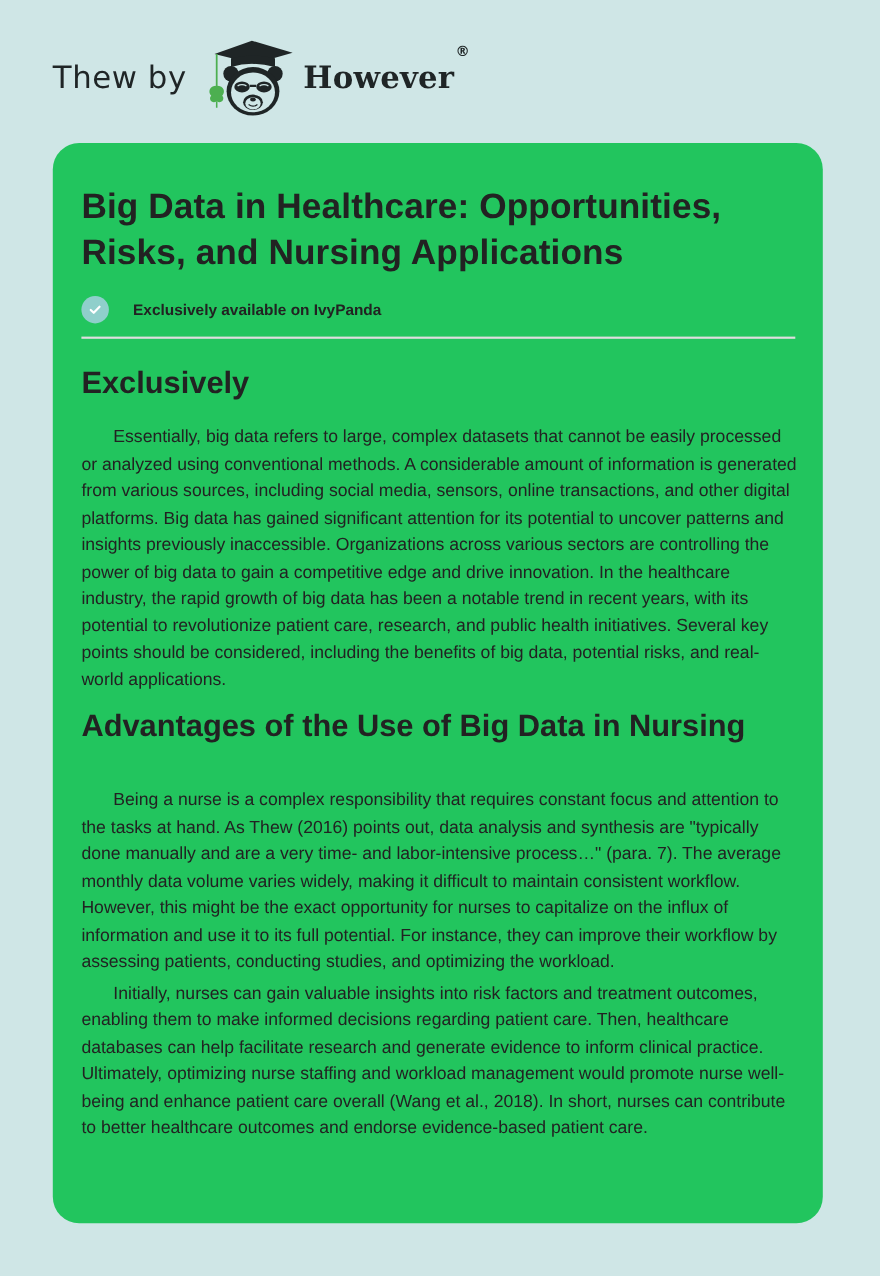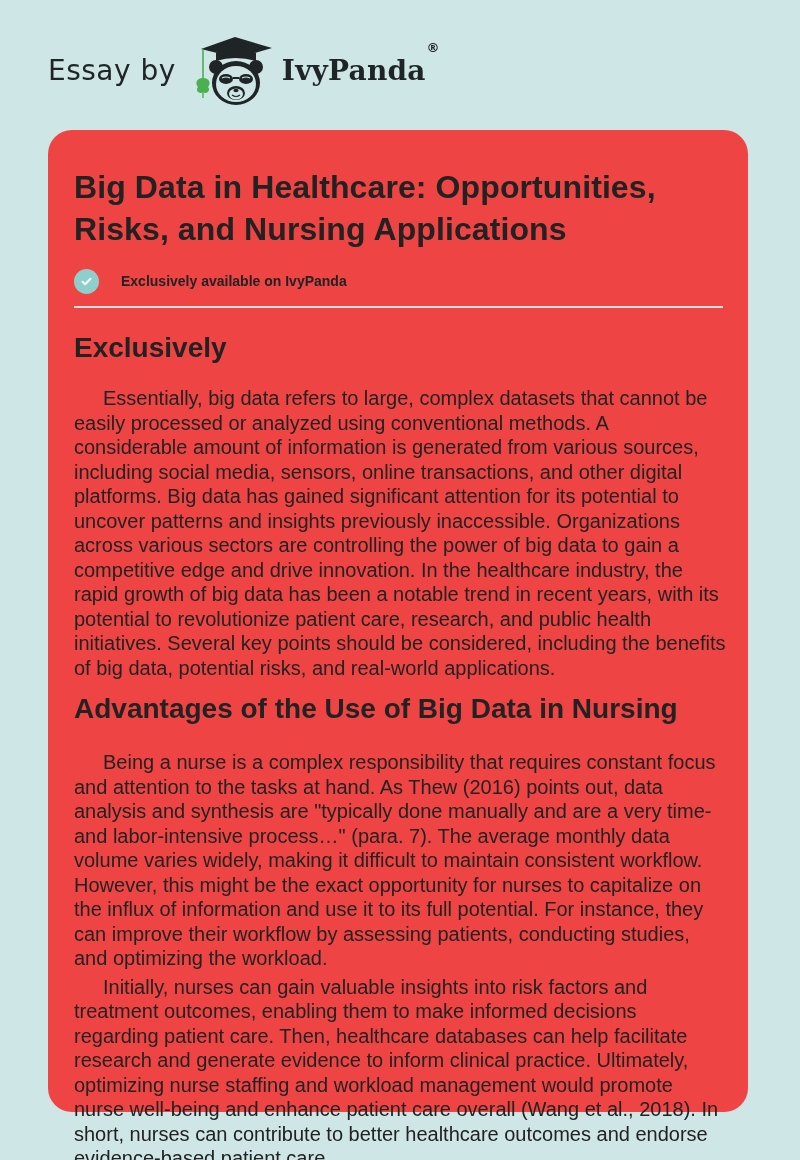--- a/index.html
+++ b/index.html
@@ -53,21 +53,21 @@
       position: relative;
       top: -14px;
       margin-left: 1px;
     }
     .card {
       position: absolute;
       left: 48px;
       top: 130px;
       width: 700px;
       height: 982px;
-      background: #ef4444;
+      background: #22c55e;
       border-radius: 24px;
       box-sizing: border-box;
       padding: 36px 26px 0 26px;
     }
     .title {
       margin: 0;
       font-family: "Liberation Sans", sans-serif;
       font-weight: bold;
       font-size: 32px;
       line-height: 42px;
@@ -109,35 +109,35 @@
       font-weight: bold;
       font-size: 28px;
       line-height: 36px;
       color: #222222;
     }
     .h-intro { margin-top: 22px; }
     .h-adv { margin-top: 11px; }
     .para {
       margin: 0;
       font-family: "Liberation Sans", sans-serif;
-      font-size: 20px;
+      font-size: 16px;
       line-height: 24.5px;
       color: #222222;
       text-indent: 29px;
       width: 652px;
     }
     .p1 { margin-top: 20px; }
-    .p2 { margin-top: 23px; }
+    .p2 { margin-top: 38px; }
     .p3 { margin-top: 4px; }
   </style>
 </head>
 <body>
 
 <div class="brand">
-  <span class="brand-prefix">Essay by</span>
+  <span class="brand-prefix">Thew by</span>
   <svg class="panda-logo" viewBox="0 0 86 76" xmlns="http://www.w3.org/2000/svg">
 
     <polygon points="9,15 43,3 80,14 45,24" fill="#1f2526"></polygon>
     <path d="M24,19 L24,27 Q43,21 64,27 L64,19 Q43,14 24,19 Z" fill="#1f2526"></path>
 
     <line x1="11" y1="15" x2="11" y2="47" stroke="#4caf50" stroke-width="1.6"></line>
     <path d="M11,44 C4,44 3,50 6,53 C3,56 7,61 11,58 C15,61 19,56 16,53 C19,50 18,44 11,44 Z" fill="#4caf50"></path>
     <line x1="11" y1="58" x2="11" y2="64" stroke="#4caf50" stroke-width="1.4"></line>
 
     <circle cx="24" cy="33" r="7" fill="#1f2526"></circle>
@@ -150,21 +150,21 @@
     <ellipse cx="54" cy="45" rx="7" ry="5" fill="#1f2526"></ellipse>
     <line x1="41" y1="44" x2="47" y2="44" stroke="#1f2526" stroke-width="2"></line>
     <path d="M30,44 Q34,42 38,44" stroke="#cfe6e6" stroke-width="1.2" fill="none"></path>
     <path d="M50,44 Q54,42 58,44" stroke="#cfe6e6" stroke-width="1.2" fill="none"></path>
 
     <ellipse cx="44" cy="59" rx="9" ry="7" fill="#1f2526"></ellipse>
     <ellipse cx="44" cy="60" rx="7" ry="5.5" fill="#cfe6e6"></ellipse>
     <ellipse cx="44" cy="56.5" rx="2.6" ry="1.8" fill="#1f2526"></ellipse>
     <path d="M40,61 Q44,64 48,61" stroke="#1f2526" stroke-width="1.2" fill="none"></path>
   </svg>
-  <span class="brand-name"><span>IvyPanda</span><span class="brand-reg">®</span></span>
+  <span class="brand-name"><span>However</span><span class="brand-reg">®</span></span>
 </div>
 
 <main class="card">
   <h1 class="title">Big Data in Healthcare: Opportunities, Risks, and Nursing Applications</h1>
 
   <div class="exclusive">
     <span class="check-circle">
       <svg width="13" height="13" viewBox="0 0 13 13" xmlns="http://www.w3.org/2000/svg">
         <path d="M2.5,6.8 L5.2,9.3 L10.5,3.8" stroke="#ffffff" stroke-width="2" fill="none" stroke-linecap="round" stroke-linejoin="round"></path>
       </svg>

